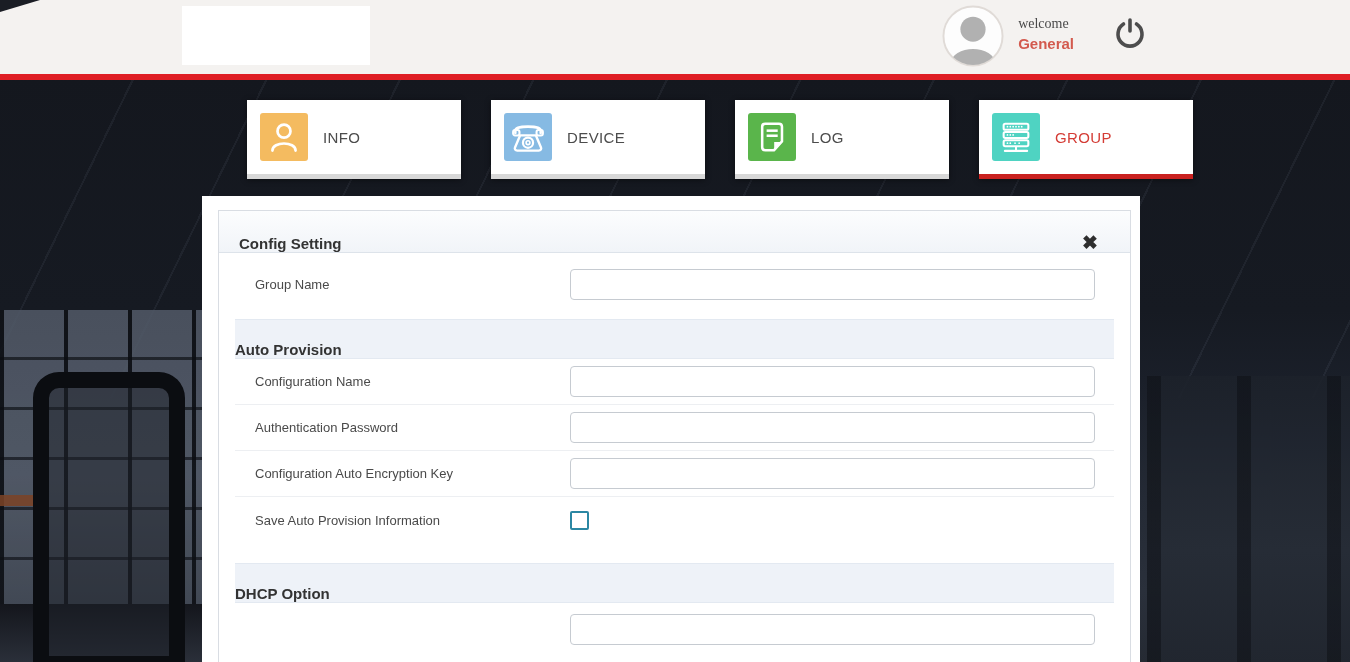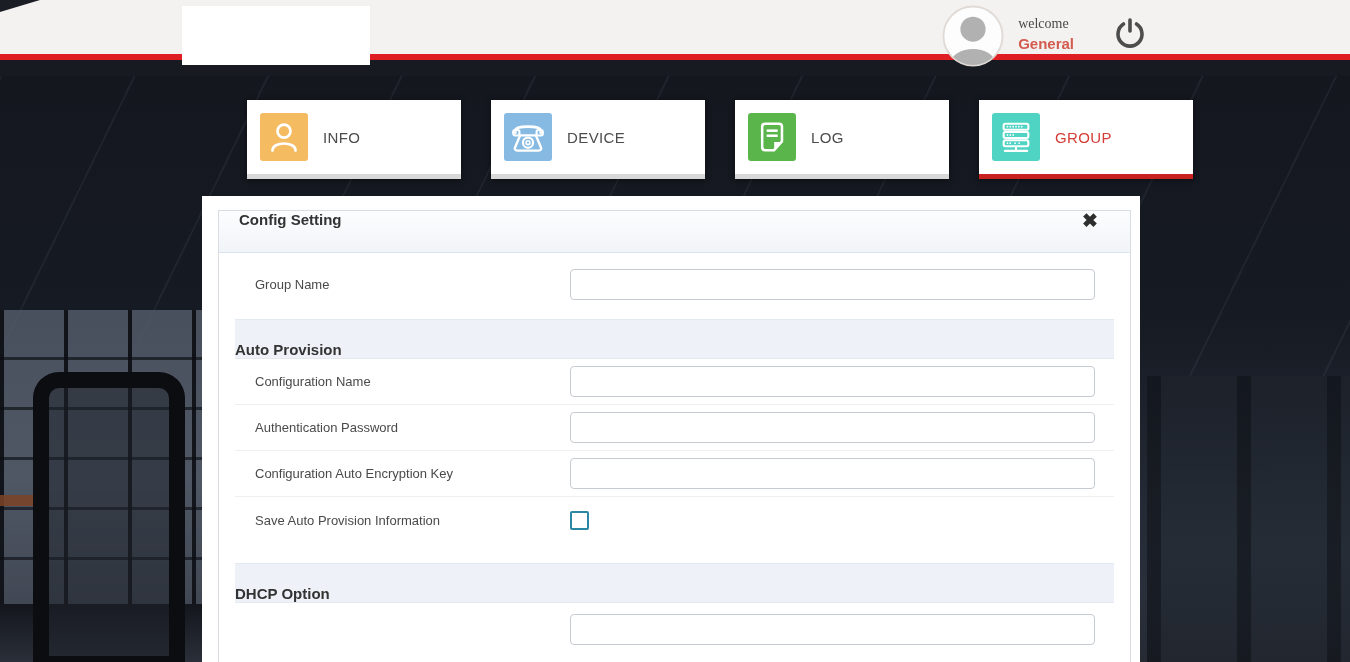--- a/index.html
+++ b/index.html
@@ -23,21 +23,21 @@
           repeating-linear-gradient(90deg, rgba(10,12,16,.5) 0 14px, transparent 14px 90px),
           linear-gradient(180deg,#1d222b 0%,#262c36 60%,#21262f 100%); opacity:.9; }
   .bg-chair { position:absolute; left:33px; top:296px; width:152px; height:300px;
         border:16px solid #0b0d11; border-radius:26px 26px 10px 10px;
         background:rgba(30,34,41,.5); }
   .bg-shelf { position:absolute; left:0; top:419px; width:38px; height:11px; background:#7c4326; opacity:.85; }
   .corner-mark { position:absolute; left:0; top:0; width:40px; height:12px;
         background:#1a1d24; clip-path:polygon(0 0,100% 0,0 100%); }
 
   
-  .header { position:absolute; left:0; top:0; width:1350px; height:60px;
+  .header { position:absolute; left:0; top:0; width:1350px; height:80px;
         background:#f4f2f0; border-bottom:6px solid #df1e24; z-index:5; }
   .logo-block { position:absolute; left:182px; top:6px; width:188px; height:59px; background:#ffffff; }
   .header-right { position:absolute; right:200px; top:0; height:70px; display:flex; align-items:center; gap:14px; }
   .avatar { width:62px; height:62px; margin-top:2px; }
   .welcome-box { display:flex; flex-direction:column; line-height:1.35; }
   .welcome-text { font-family:"Liberation Serif", serif; font-size:14px; color:#4a4a4a; }
   .username-text { font-size:15px; font-weight:bold; color:#d35a4e; }
   .power-btn { width:40px; height:40px; margin-left:22px; background:none; border:none; cursor:pointer; }
 
   
@@ -55,21 +55,21 @@
   .icon-device { background:#86bae3; }
   .icon-group { background:#4fd3c2; }
   .icon-log { background:#5ab54b; }
 
   
   .content-panel { position:absolute; left:202px; top:196px; width:938px; height:466px;
         background:#ffffff; z-index:3; }
   .config-box { position:absolute; left:16px; top:14px; width:913px; height:640px;
         background:#ffffff; border:1px solid #d9dde3; }
   .config-header { height:42px; background:linear-gradient(180deg,#fcfdfe,#f1f4f8);
-        border-bottom:1px solid #dde3ea; display:flex; align-items:flex-start; padding:0 20px; }
+        border-bottom:1px solid #dde3ea; display:flex; align-items:flex-end; padding:0 20px; }
   .config-title { font-size:15px; font-weight:bold; color:#333; }
   .close-btn { margin-left:auto; margin-right:12px; background:none; border:none; cursor:pointer;
         font-size:19px; font-weight:bold; color:#2e2e2e; line-height:1; }
   .config-body { padding:0 16px; }
   .form-row { display:flex; align-items:center; min-height:46px; border-bottom:1px solid #edeff2; }
   .form-row.no-border { border-bottom:none; }
   .row-group-name { min-height:62px; margin-bottom:4px; border-bottom:none; }
   .form-label { width:335px; padding-left:20px; font-size:13px; color:#4a4a4a; }
   .txt { width:525px; height:31px; border:1px solid #c6cbd1; border-radius:4px;
         padding:0 8px; font-size:13px; color:#333; background:#fff; }

